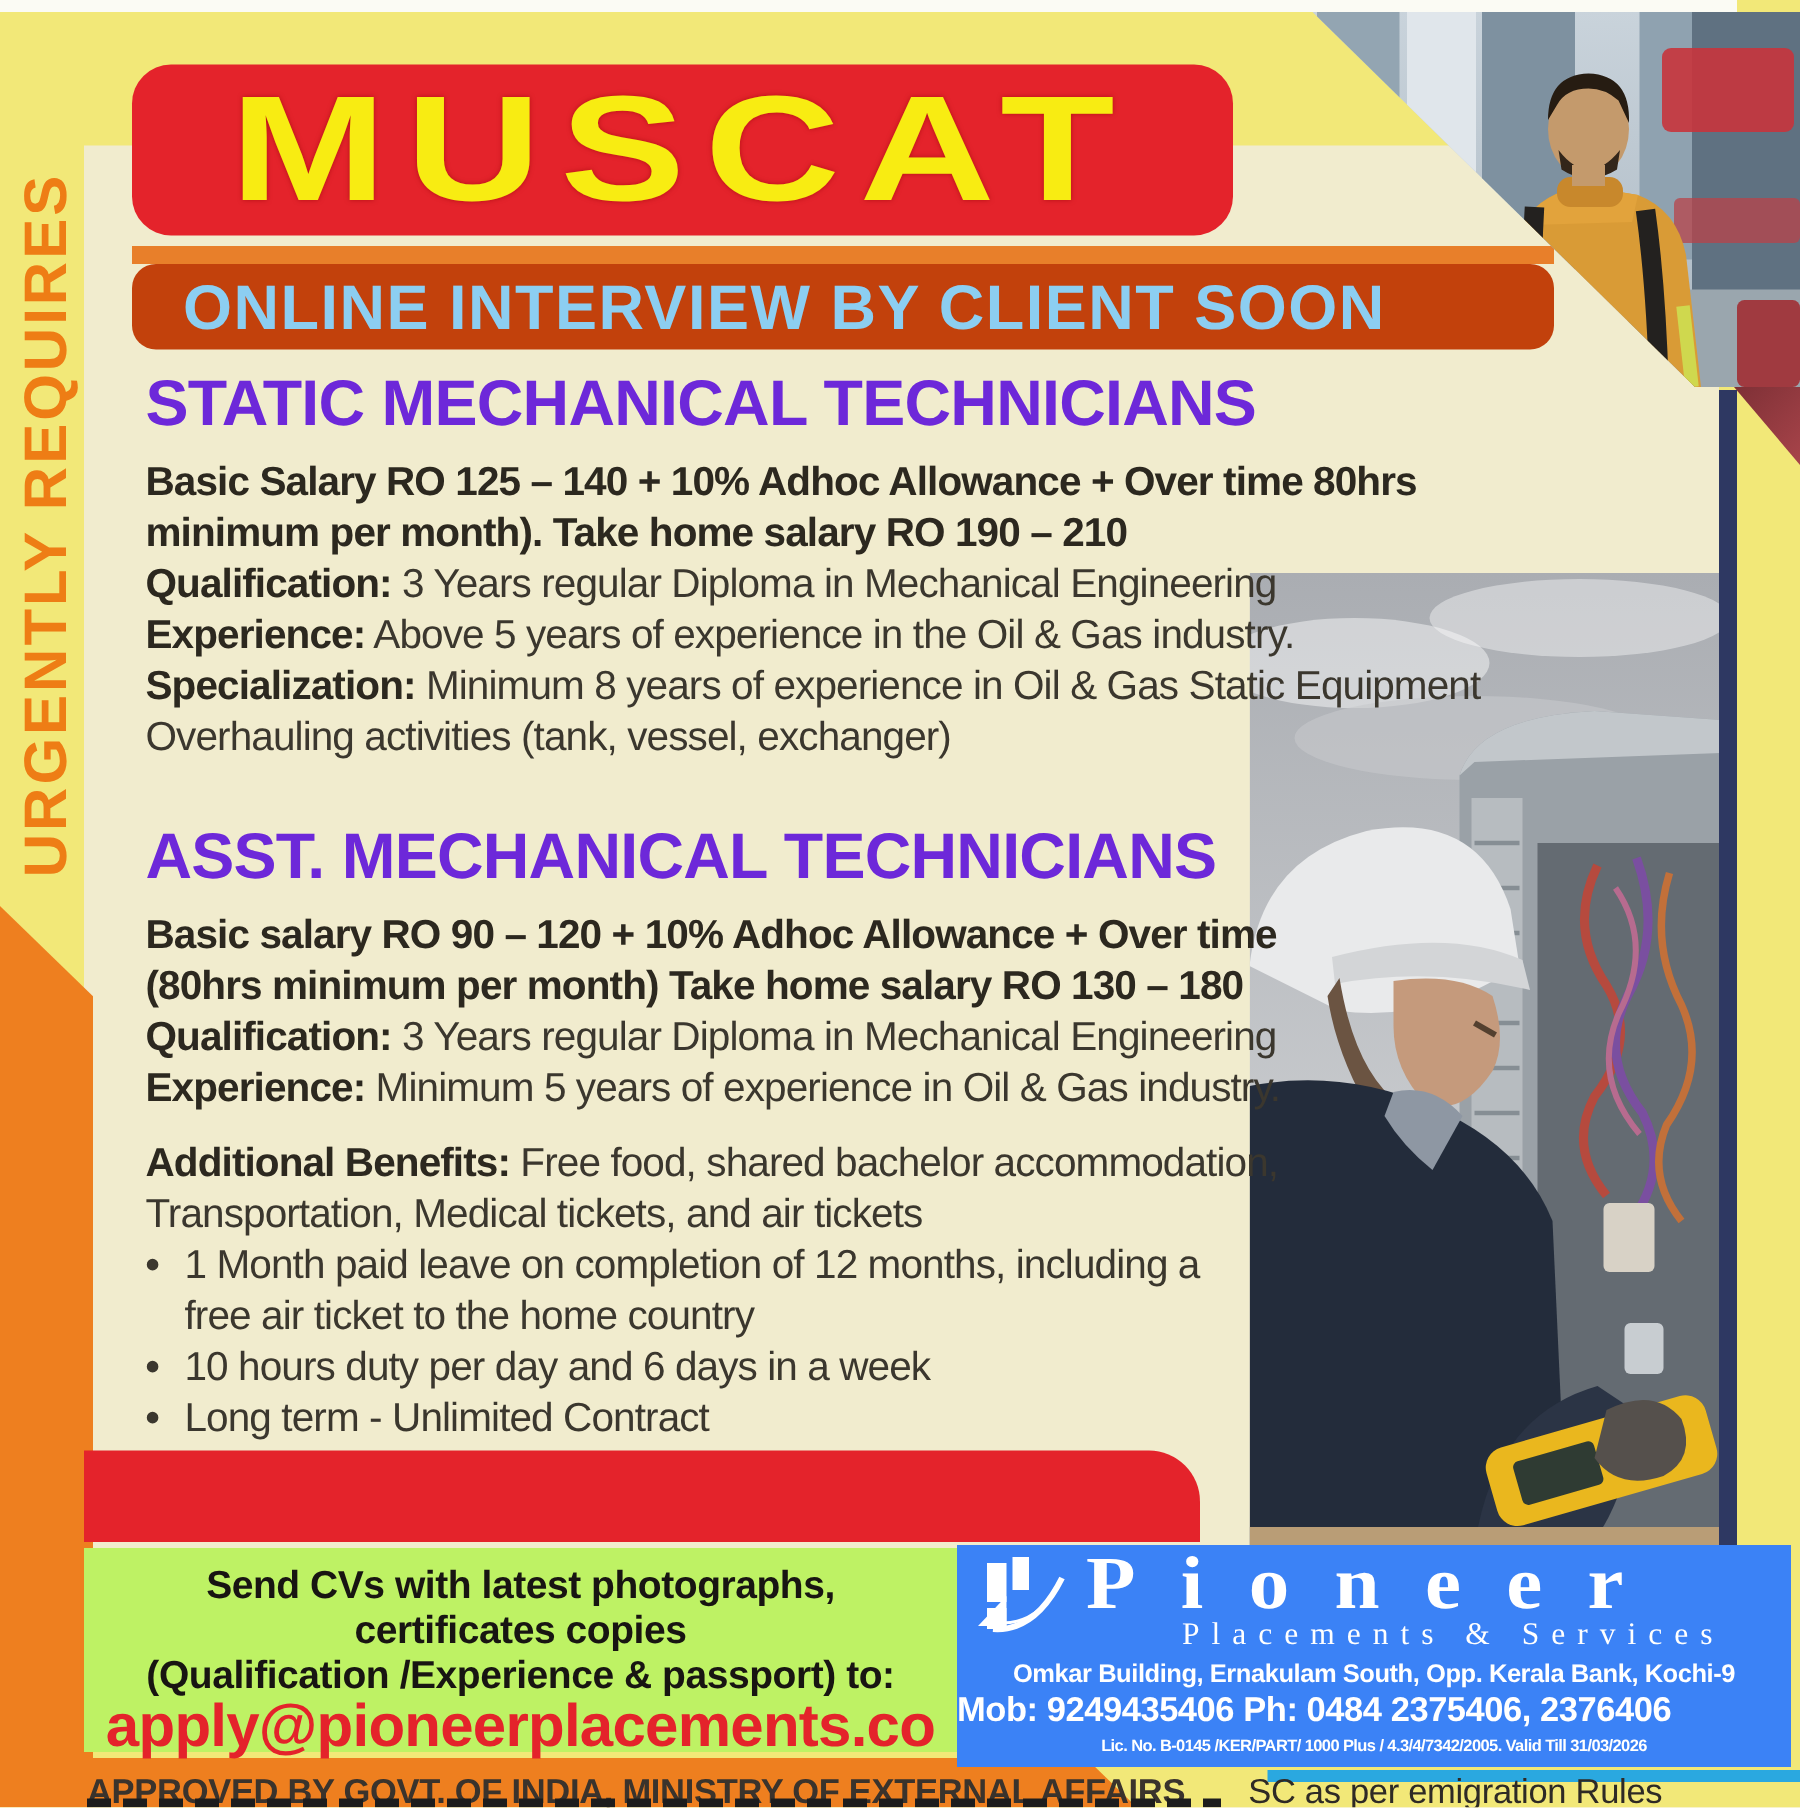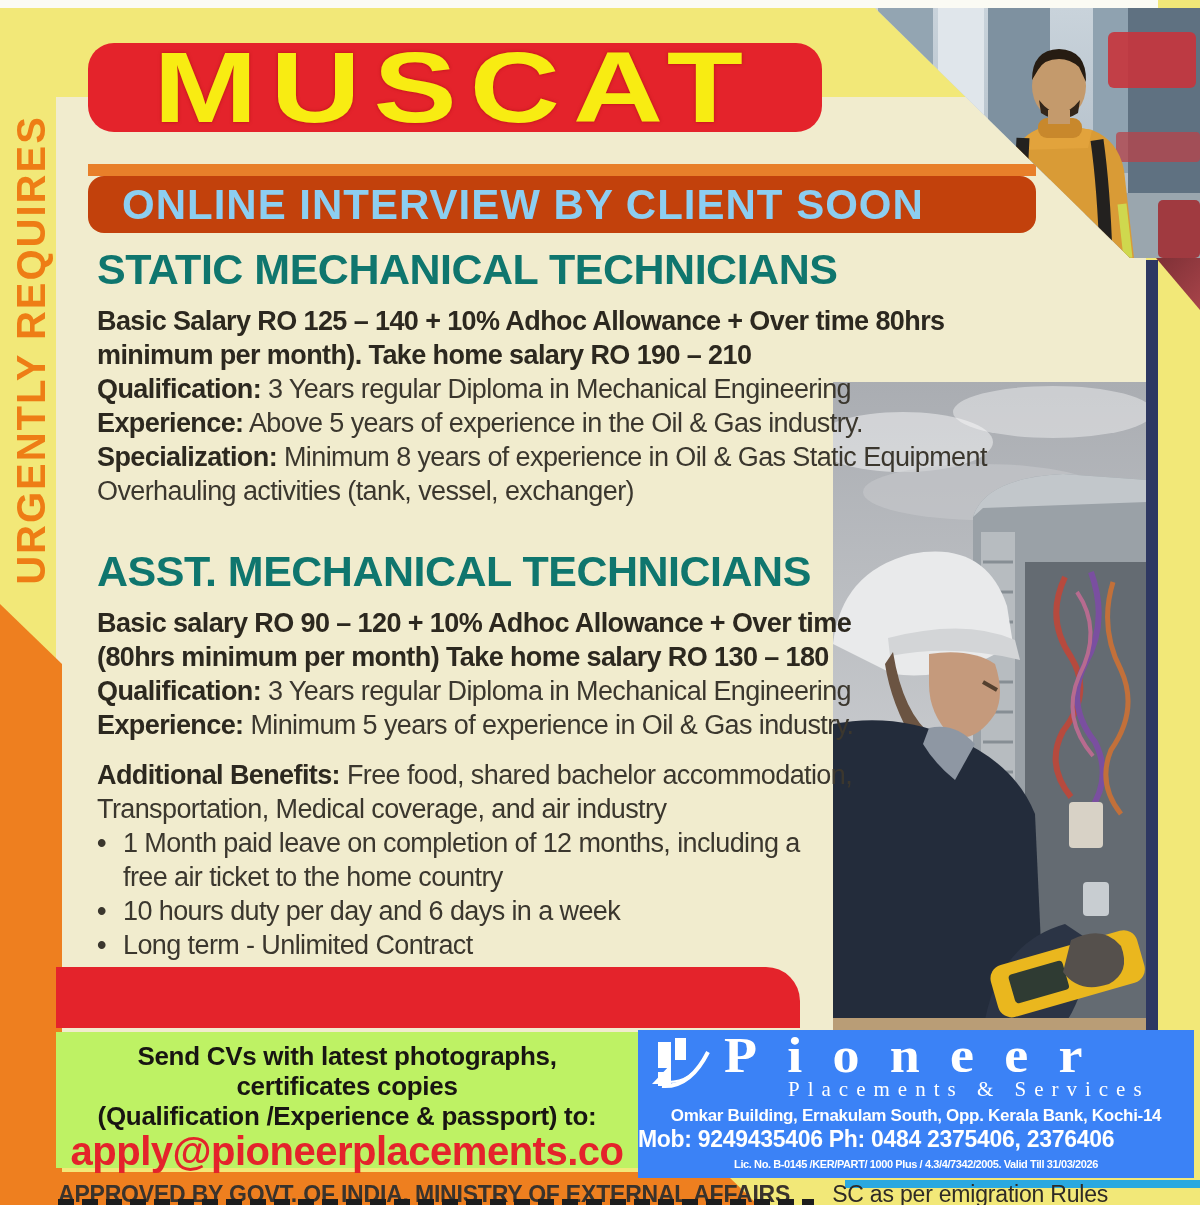--- a/index.html
+++ b/index.html
@@ -12,40 +12,40 @@
 
   
   .side-label{left:-264px;top:324px;width:590px;height:52px;line-height:52px;text-align:center;
       transform:rotate(-90deg);font-size:40px;font-weight:bold;letter-spacing:2px;color:#ee7d15;z-index:2;}
   .orange-strip{left:0;top:604px;width:62px;height:601px;background:#ee7f1f;
       clip-path:polygon(0 0,100% 10%,100% 100%,0 100%);z-index:2;}
   .orange-foot{left:0;top:1172px;width:758px;height:33px;background:#ee7f1f;
       clip-path:polygon(0 0,95.5% 0,100% 100%,0 100%);z-index:5;}
 
   
-  .muscat-box{left:88px;top:43px;width:734px;height:89px;background:#e4232b;border-radius:26px;
+  .muscat-box{left:88px;top:43px;width:734px;height:114px;background:#e4232b;border-radius:26px;
       z-index:3;display:flex;align-items:center;justify-content:center;}
   .muscat{font-size:96px;font-weight:bold;letter-spacing:10px;color:#f8ec12;
       transform:scale(1.3,1.04);text-shadow:0 0 3px rgba(140,0,0,.55);}
   .orange-line{left:88px;top:164px;width:948px;height:12px;background:#e87f2a;z-index:3;}
   .navy-bar{left:88px;top:176px;width:948px;height:57px;background:#c2410c;border-radius:16px;
       z-index:3;display:flex;align-items:center;}
   .navy-bar span{padding-left:34px;font-size:42px;font-weight:bold;letter-spacing:1px;color:#8ccef1;}
 
   
   .ff-photo{left:860px;top:8px;width:340px;height:250px;z-index:4;
       clip-path:polygon(15px 0,340px 0,340px 250px,270px 250px);}
   .red-frag{left:1156px;top:258px;width:44px;height:52px;z-index:2;
       background:linear-gradient(135deg,#7e3036,#a8444a);clip-path:polygon(0 0,100% 0,100% 100%);}
   .navy-vline{left:1146px;top:260px;width:12px;height:912px;background:#2e3862;z-index:2;}
   .tech-photo{left:833px;top:382px;width:314px;height:650px;z-index:1;overflow:hidden;}
 
   
   .content{left:97px;top:246px;width:960px;z-index:5;}
-  .job-title{font-size:43px;line-height:46px;font-weight:bold;letter-spacing:-0.5px;color:#0f766e;
+  .job-title{font-size:43px;line-height:46px;font-weight:bold;letter-spacing:-0.5px;color:#6d28d9;
       margin-bottom:12px;white-space:nowrap;}
   .mt-asst{margin-top:40px;}
   .bl{font-size:27px;line-height:34px;letter-spacing:-0.6px;color:#3b372e;white-space:nowrap;}
   .bl b{color:#2c281f;}
   .mt-ben{margin-top:16px;}
   .bullet{display:flex;}
   .dot{width:26px;font-weight:bold;}
   .cont{padding-left:26px;}
 
   
@@ -194,21 +194,21 @@
     <div class="bl"><b>Specialization:</b><span> Minimum 8 years of experience in Oil &amp; Gas Static Equipment</span></div>
     <div class="bl"><b></b><span>Overhauling activities (tank, vessel, exchanger)</span></div>
 
     <div class="job-title mt-asst">ASST. MECHANICAL TECHNICIANS</div>
     <div class="bl"><b>Basic salary RO 90 – 120 + 10% Adhoc Allowance + Over time</b><span></span></div>
     <div class="bl"><b>(80hrs minimum per month) Take home salary RO 130 – 180</b><span></span></div>
     <div class="bl"><b>Qualification:</b><span> 3 Years regular Diploma in Mechanical Engineering</span></div>
     <div class="bl"><b>Experience:</b><span> Minimum 5 years of experience in Oil &amp; Gas industry.</span></div>
 
     <div class="bl mt-ben"><b>Additional Benefits:</b><span> Free food, shared bachelor accommodation,</span></div>
-    <div class="bl"><b></b><span>Transportation, Medical coverage, and air industry</span></div>
+    <div class="bl"><b></b><span>Transportation, Medical tickets, and air tickets</span></div>
 
     <div class="bl bullet">
       <span class="dot">•</span>
       <span>1 Month paid leave on completion of 12 months, including a</span>
     </div>
     <div class="bl cont">
       <span>free air ticket to the home country</span>
     </div>
     <div class="bl bullet">
       <span class="dot">•</span>
@@ -233,21 +233,21 @@
     <svg class="logo" viewBox="0 0 60 56">
       <rect x="8" y="6" width="13" height="26" fill="#ffffff"></rect>
       <rect x="8" y="36" width="13" height="14" fill="#ffffff"></rect>
       <rect x="25" y="2" width="11" height="22" fill="#ffffff"></rect>
       <path d="M2,48 L21,28 L21,48 Z" fill="#ffffff"></path>
       <path d="M12,50 Q40,52 58,16" stroke="#ffffff" stroke-width="4" fill="none"></path>
       <path d="M18,46 Q42,46 54,22" stroke="#ffffff" stroke-width="2" fill="none"></path>
     </svg>
     <div class="name">Pioneer</div>
     <div class="tagline">Placements &amp; Services</div>
-    <div class="addr">Omkar Building, Ernakulam South, Opp. Kerala Bank, Kochi-14</div>
+    <div class="addr">Omkar Building, Ernakulam South, Opp. Kerala Bank, Kochi-9</div>
     <div class="contact">Mob: 9249435406   Ph: 0484 2375406, 2376406</div>
     <div class="lic"><span>Lic. No. B-0145 /KER/PART/ 1000 Plus / 4.3/4/7342/2005.</span><span> Valid Till 31/03/2026</span></div>
   </div>
   <div class="abs cyan-strip"></div>
 
   <div class="abs footer">
     <span>APPROVED BY GOVT. OF INDIA, MINISTRY OF EXTERNAL AFFAIRS</span>
     <span class="em">SC as per emigration Rules</span>
   </div>
   <div class="abs cutoff"></div>

